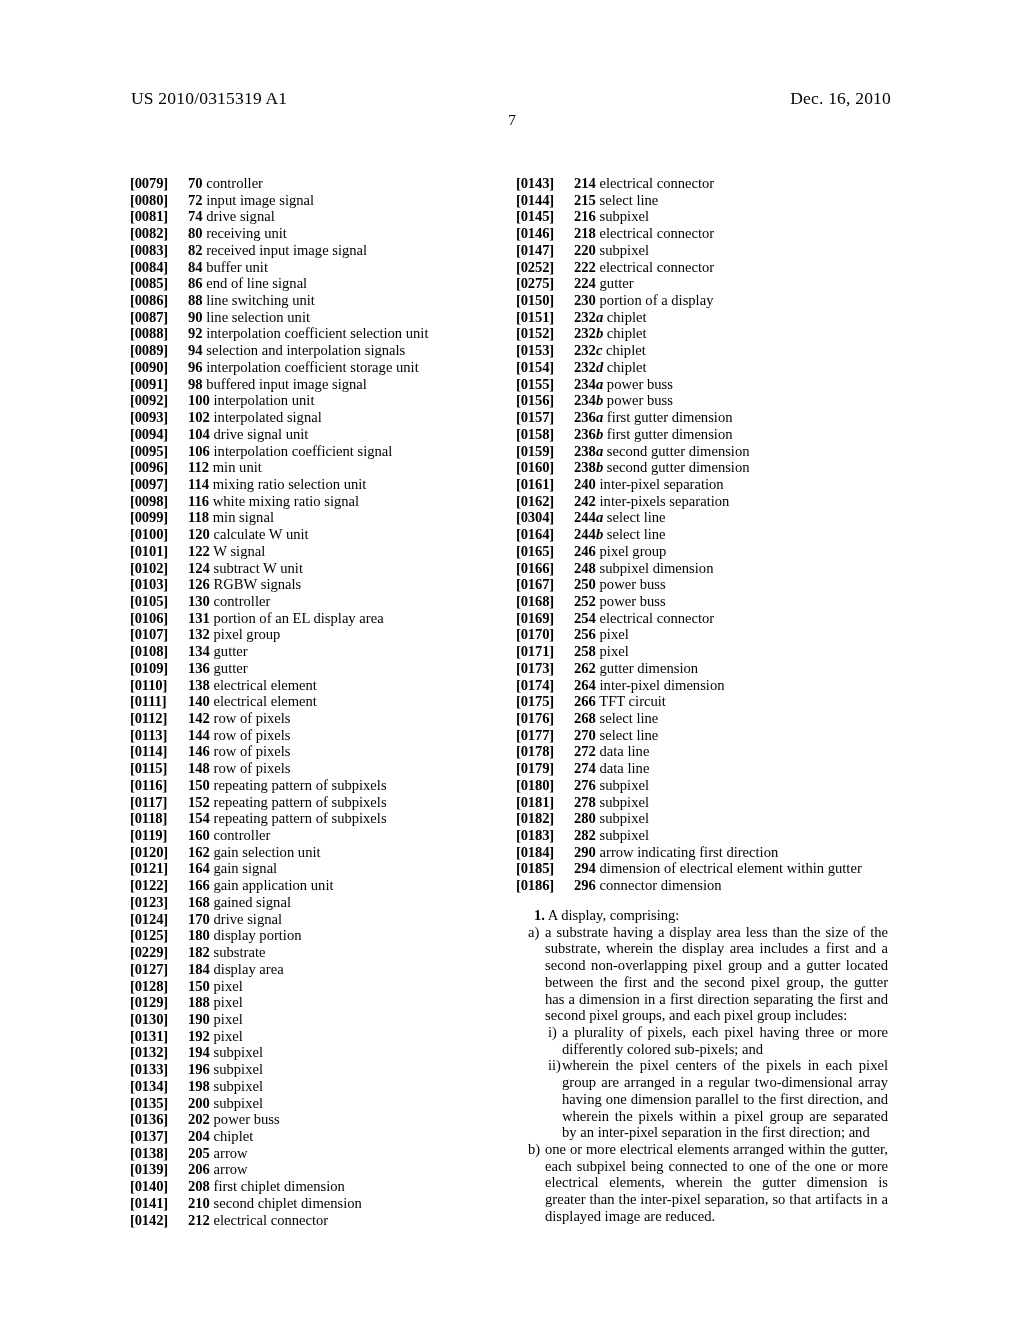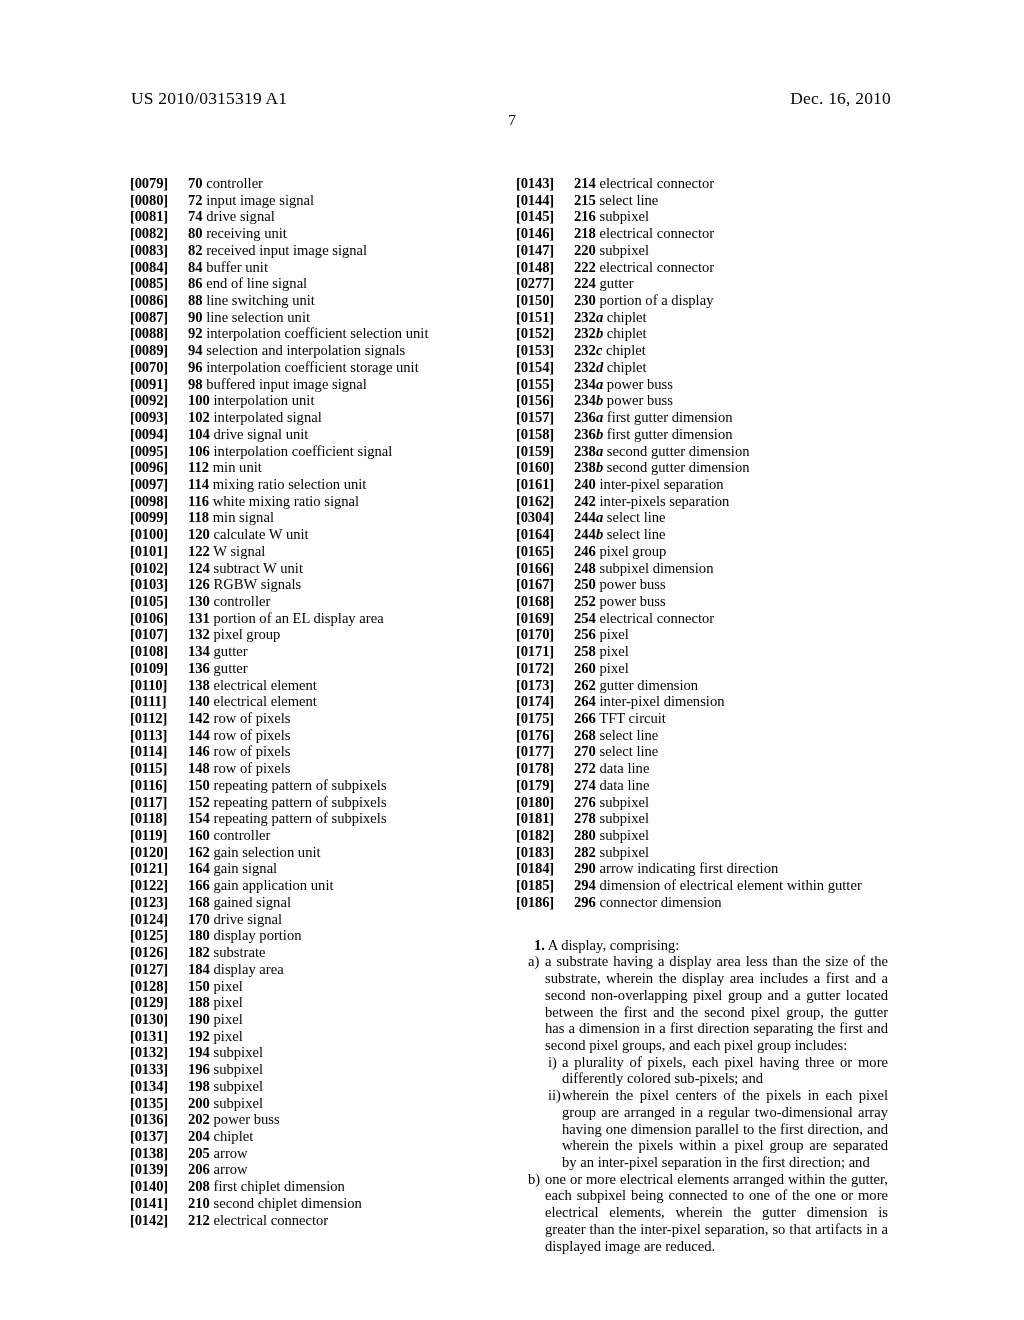--- a/index.html
+++ b/index.html
@@ -84,21 +84,21 @@
   .ref-num .suffix {
     font-style: italic;
     font-weight: bold;
   }
   .ref-label {
     font-weight: normal;
   }
 
   
   .claims {
-    margin-top: 26px;
+    margin-top: 13px;
     font-size: 14.6px;
     line-height: 16.72px;
   }
   .claim-lead {
     text-indent: 18px;
     margin: 0 0 0 0;
   }
   .claim-lead .claim-num { font-weight: bold; }
 
   .claim-part {
@@ -181,21 +181,21 @@
         </li>
         <li class="ref-item">
           <span class="para-no">[0088]</span>
           <span class="ref-body"><span class="ref-num">92</span><span class="ref-label"> interpolation coefficient selection unit</span></span>
         </li>
         <li class="ref-item">
           <span class="para-no">[0089]</span>
           <span class="ref-body"><span class="ref-num">94</span><span class="ref-label"> selection and interpolation signals</span></span>
         </li>
         <li class="ref-item">
-          <span class="para-no">[0070]</span>
+          <span class="para-no">[0090]</span>
           <span class="ref-body"><span class="ref-num">96</span><span class="ref-label"> interpolation coefficient storage unit</span></span>
         </li>
         <li class="ref-item">
           <span class="para-no">[0091]</span>
           <span class="ref-body"><span class="ref-num">98</span><span class="ref-label"> buffered input image signal</span></span>
         </li>
         <li class="ref-item">
           <span class="para-no">[0092]</span>
           <span class="ref-body"><span class="ref-num">100</span><span class="ref-label"> interpolation unit</span></span>
         </li>
@@ -321,21 +321,21 @@
         </li>
         <li class="ref-item">
           <span class="para-no">[0124]</span>
           <span class="ref-body"><span class="ref-num">170</span><span class="ref-label"> drive signal</span></span>
         </li>
         <li class="ref-item">
           <span class="para-no">[0125]</span>
           <span class="ref-body"><span class="ref-num">180</span><span class="ref-label"> display portion</span></span>
         </li>
         <li class="ref-item">
-          <span class="para-no">[0126]</span>
+          <span class="para-no">[0229]</span>
           <span class="ref-body"><span class="ref-num">182</span><span class="ref-label"> substrate</span></span>
         </li>
         <li class="ref-item">
           <span class="para-no">[0127]</span>
           <span class="ref-body"><span class="ref-num">184</span><span class="ref-label"> display area</span></span>
         </li>
         <li class="ref-item">
           <span class="para-no">[0128]</span>
           <span class="ref-body"><span class="ref-num">150</span><span class="ref-label"> pixel</span></span>
         </li>
@@ -414,25 +414,25 @@
         </li>
         <li class="ref-item">
           <span class="para-no">[0146]</span>
           <span class="ref-body"><span class="ref-num">218</span><span class="ref-label"> electrical connector</span></span>
         </li>
         <li class="ref-item">
           <span class="para-no">[0147]</span>
           <span class="ref-body"><span class="ref-num">220</span><span class="ref-label"> subpixel</span></span>
         </li>
         <li class="ref-item">
-          <span class="para-no">[0148]</span>
+          <span class="para-no">[0252]</span>
           <span class="ref-body"><span class="ref-num">222</span><span class="ref-label"> electrical connector</span></span>
         </li>
         <li class="ref-item">
-          <span class="para-no">[0277]</span>
+          <span class="para-no">[0275]</span>
           <span class="ref-body"><span class="ref-num">224</span><span class="ref-label"> gutter</span></span>
         </li>
         <li class="ref-item">
           <span class="para-no">[0150]</span>
           <span class="ref-body"><span class="ref-num">230</span><span class="ref-label"> portion of a display</span></span>
         </li>
         <li class="ref-item">
           <span class="para-no">[0151]</span>
           <span class="ref-body"><span class="ref-num">232<span class="suffix">a</span></span><span class="ref-label"> chiplet</span></span>
         </li>
@@ -508,24 +508,20 @@
           <span class="para-no">[0169]</span>
           <span class="ref-body"><span class="ref-num">254</span><span class="ref-label"> electrical connector</span></span>
         </li>
         <li class="ref-item">
           <span class="para-no">[0170]</span>
           <span class="ref-body"><span class="ref-num">256</span><span class="ref-label"> pixel</span></span>
         </li>
         <li class="ref-item">
           <span class="para-no">[0171]</span>
           <span class="ref-body"><span class="ref-num">258</span><span class="ref-label"> pixel</span></span>
-        </li>
-        <li class="ref-item">
-          <span class="para-no">[0172]</span>
-          <span class="ref-body"><span class="ref-num">260</span><span class="ref-label"> pixel</span></span>
         </li>
         <li class="ref-item">
           <span class="para-no">[0173]</span>
           <span class="ref-body"><span class="ref-num">262</span><span class="ref-label"> gutter dimension</span></span>
         </li>
         <li class="ref-item">
           <span class="para-no">[0174]</span>
           <span class="ref-body"><span class="ref-num">264</span><span class="ref-label"> inter-pixel dimension</span></span>
         </li>
         <li class="ref-item">

